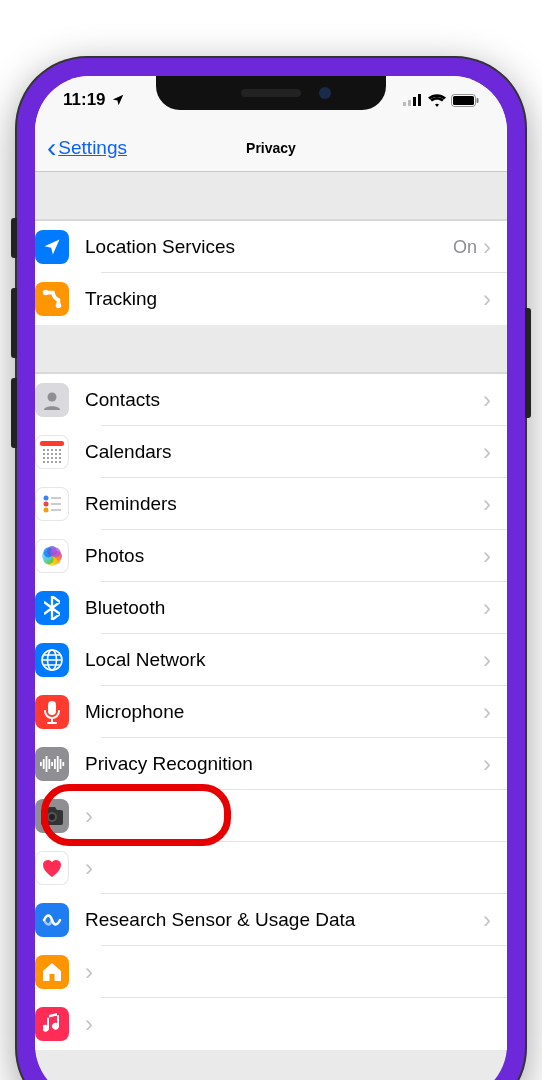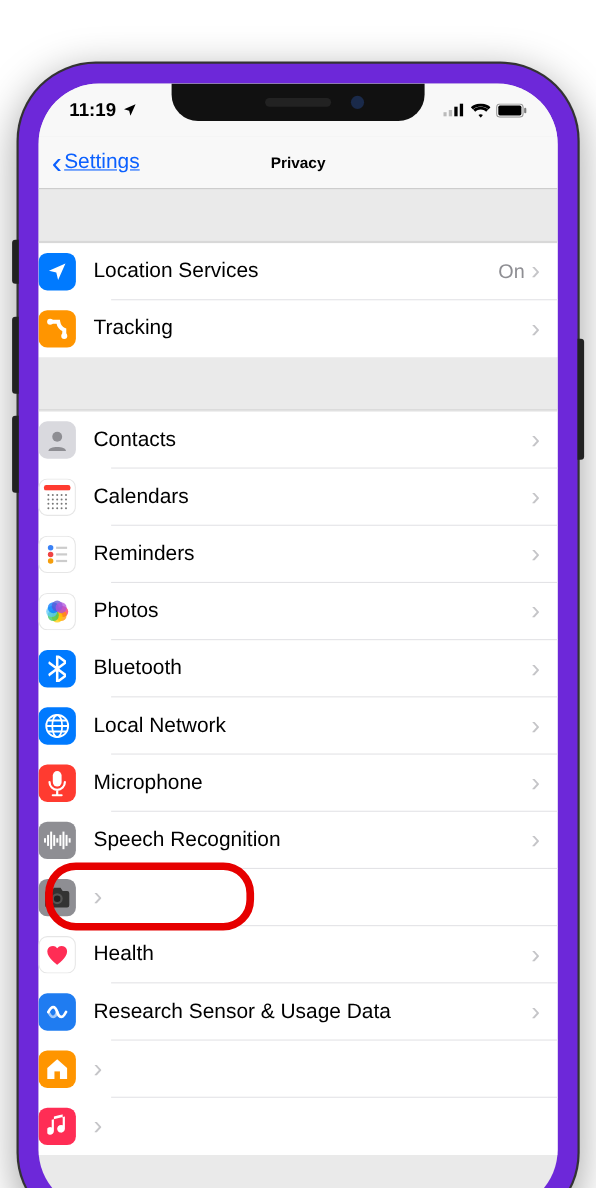--- a/index.html
+++ b/index.html
@@ -356,21 +356,21 @@
                 <rect x="3.8" y="5" width="1.8" height="10" fill="#fff"></rect>
                 <rect x="6.6" y="2" width="1.8" height="16" fill="#fff"></rect>
                 <rect x="9.399999999999999" y="5" width="1.8" height="10" fill="#fff"></rect>
                 <rect x="12.2" y="8" width="1.8" height="4" fill="#fff"></rect>
                 <rect x="15" y="5" width="1.8" height="10" fill="#fff"></rect>
                 <rect x="17.799999999999997" y="2" width="1.8" height="16" fill="#fff"></rect>
                 <rect x="20.599999999999998" y="5" width="1.8" height="10" fill="#fff"></rect>
                 <rect x="23.4" y="8" width="1.8" height="4" fill="#fff"></rect>
               </svg>
             </div>
-            <div class="label">Speech Recognition</div>
+            <div class="label">Privacy Recognition</div>
             <div class="chevron">›</div>
             <div class="divider"></div>
           </div>
           <div class="row" style="position: relative;">
             <div class="icon-wrap bg-grayd">
               <svg width="24" height="20" viewBox="0 0 24 20">
                 <path d="M3 4h4l2-3h6l2 3h4a2 2 0 012 2v11a2 2 0 01-2 2H3a2 2 0 01-2-2V6a2 2 0 012-2z" fill="#333"></path>
                 <circle cx="12" cy="11" r="5" fill="#555"></circle>
                 <circle cx="12" cy="11" r="3" fill="#222"></circle>
               </svg>
@@ -378,21 +378,20 @@
             <div class="chevron">›</div>
             <div class="divider"></div>
             <div class="highlight-ring" style="left: 6px; top: -6px; width: 190px; height: 62px;"></div>
           </div>
           <div class="row">
             <div class="icon-wrap bg-white">
               <svg width="22" height="20" viewBox="0 0 22 20">
                 <path d="M11 19s-9-6-9-12a5 5 0 019-3 5 5 0 019 3c0 6-9 12-9 12z" fill="#ff2d55"></path>
               </svg>
             </div>
-            <div class="label">Health</div>
             <div class="chevron">›</div>
             <div class="divider"></div>
           </div>
           <div class="row">
             <div class="icon-wrap bg-bluel">
               <svg width="22" height="22" viewBox="0 0 22 22">
                 <path d="M3 11c3-6 6-6 8 0s5 6 8 0" stroke="#fff" stroke-width="2.5" fill="none" stroke-linecap="round"></path>
                 <path d="M3 11c3 6 6 6 8 0" stroke="#fff" stroke-width="2.5" fill="none" stroke-linecap="round" opacity="0.6"></path>
               </svg>
             </div>

